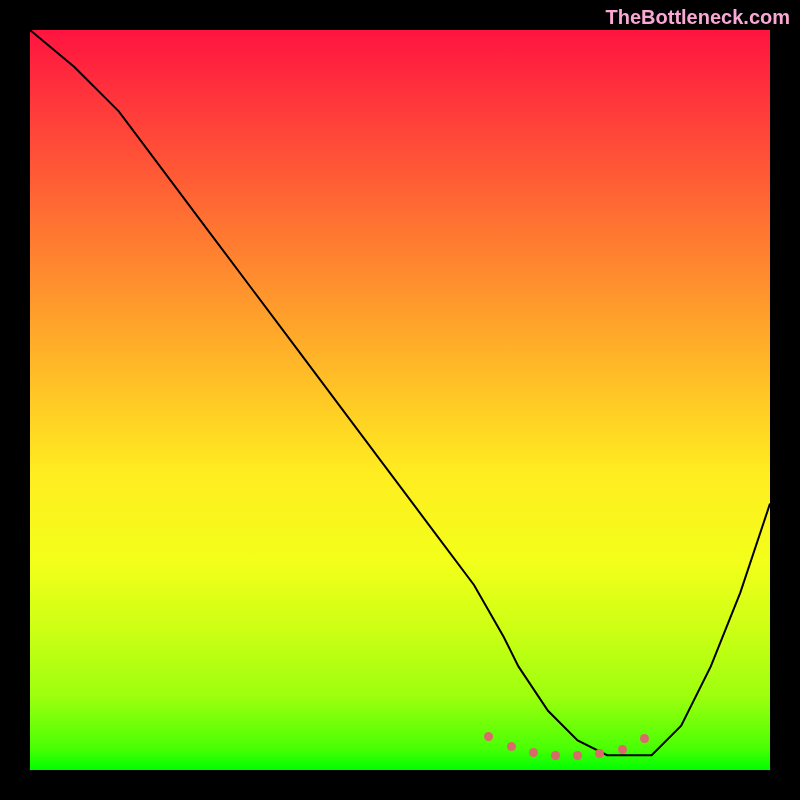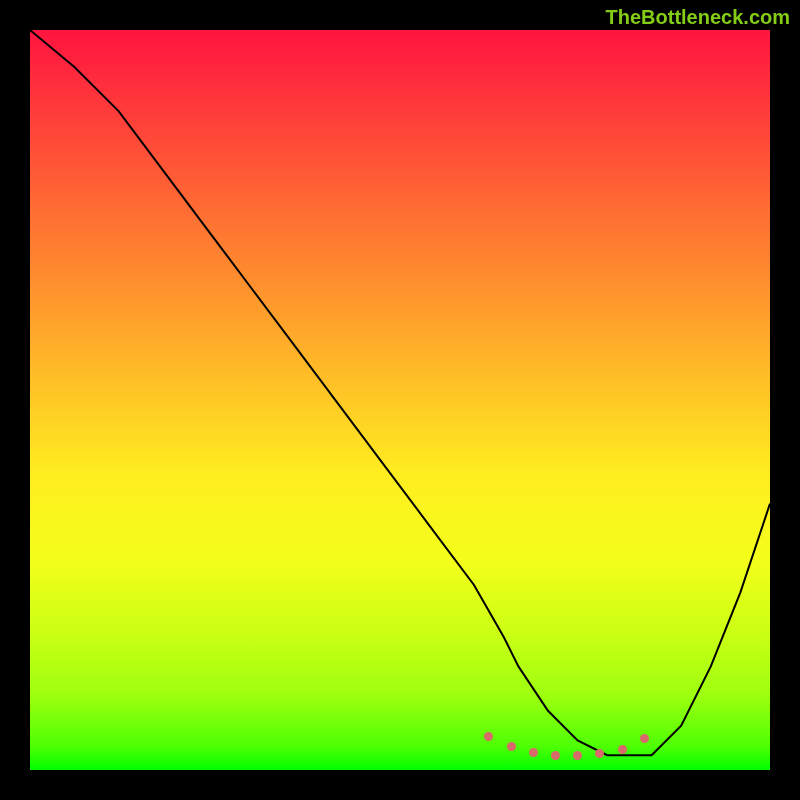--- a/index.html
+++ b/index.html
@@ -1,16 +1,16 @@
 <!DOCTYPE html>
 <html><head>
 <meta charset="utf-8">
 <style>
 body{margin:0;padding:0;background:#000;width:800px;height:800px;position:relative;font-family:Arial,sans-serif}
-.watermark{position:absolute;top:6px;right:10px;color:#84cc16;font-size:20px;font-weight:600;z-index:10}
+.watermark{position:absolute;top:6px;right:10px;color:#f9a8d4;font-size:20px;font-weight:600;z-index:10}
 .frame{position:absolute;top:0;left:0;width:800px;height:800px;background:#000}
 .plot{position:absolute;top:30px;left:30px;width:740px;height:740px;background:linear-gradient(to bottom,#ff1440 0%,#ff3f3a 12%,#ff6b33 24%,#ff962d 36%,#ffc226 48%,#ffed20 60%,#f3ff1a 72%,#c8ff14 82%,#9dff0e 90%,#4bff04 97%,#00ff00 100%)}
 svg.curve{position:absolute;top:30px;left:30px;width:740px;height:740px;overflow:visible}
 .dots{position:absolute}
 .dot{position:absolute;width:9px;height:9px;border-radius:50%;background:#d96a6a}
 </style>
 </head>
 <body>
 
 <div class="frame"></div>

